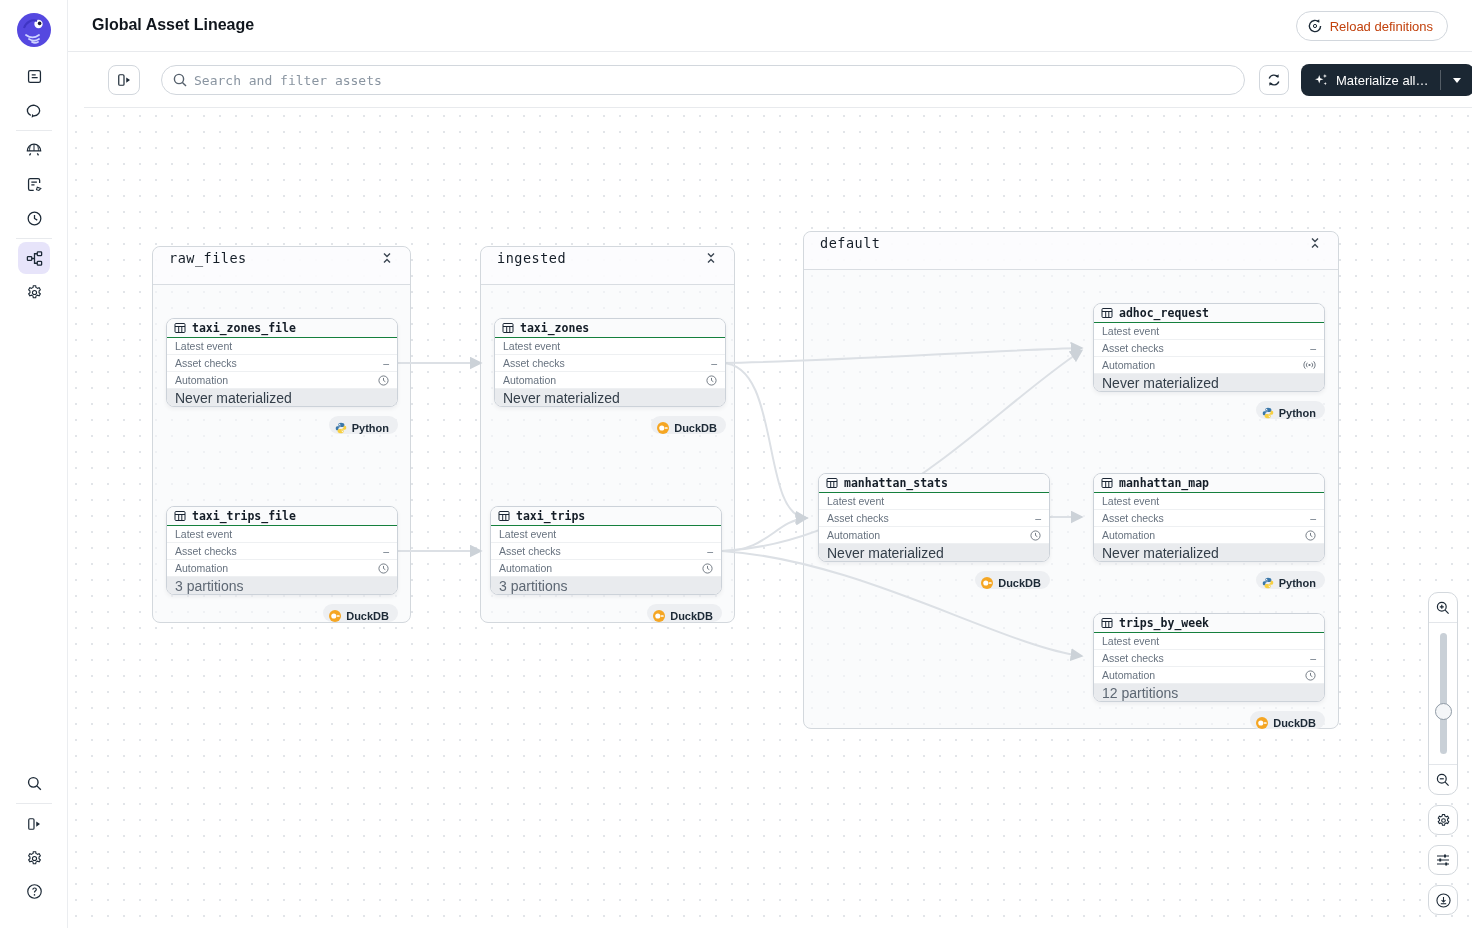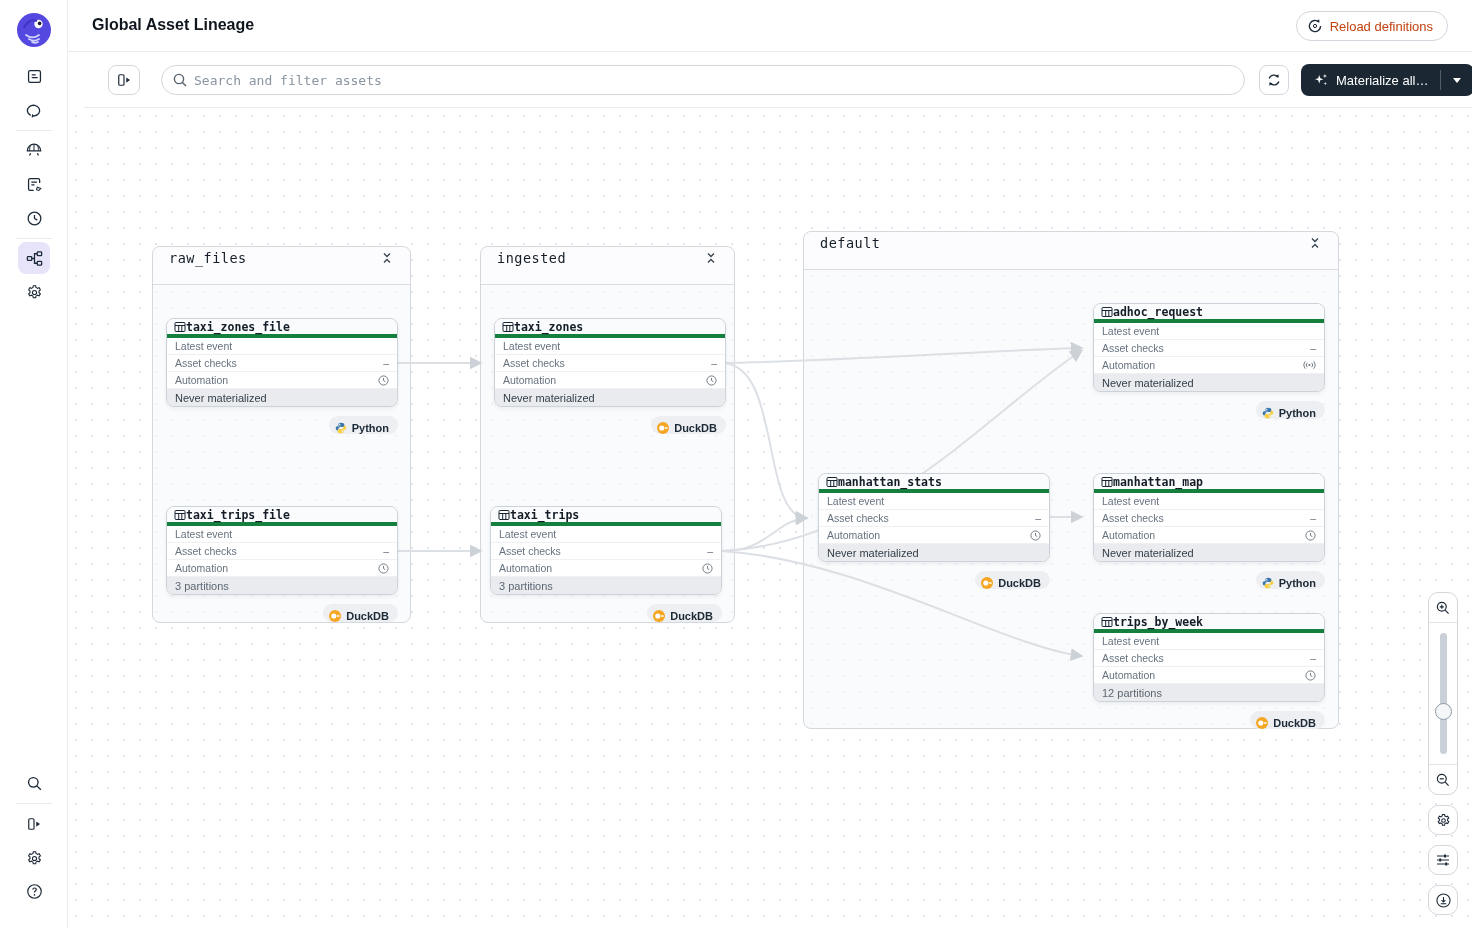--- a/index.html
+++ b/index.html
@@ -51,28 +51,28 @@
   .group-header { height:38px; border-bottom:1px solid #d9dde2; display:flex; align-items:center;
     justify-content:space-between; padding:0 14px 16px 16px; background:rgba(252,253,254,.8); border-radius:8px 8px 0 0; }
   .group-title { font-family:"DejaVu Sans Mono", monospace; font-size:13.5px; color:#141d27; letter-spacing:.5px; }
   .collapse-btn { width:18px; height:18px; display:flex; align-items:center; justify-content:center; cursor:pointer; }
 
   .edges { position:absolute; left:0; top:0; z-index:3; pointer-events:none; }
 
   .asset { position:absolute; width:232px; z-index:4; }
   .card { background:#fff; border:1px solid #ccd2d9; border-radius:8px; box-shadow:0 2px 4px rgba(16,22,26,.06);
     overflow:hidden; cursor:pointer; }
-  .card-header { display:flex; align-items:center; height:19px; padding:0 7px;
-    border-bottom:4px solid #15803d; background:#fafbfc; }
+  .card-header { display:flex; align-items:center; gap:6px; height:19px; padding:0 7px;
+    border-bottom:1px solid #15803d; background:#fafbfc; }
   .asset-name { font-family:"DejaVu Sans Mono", monospace; font-weight:bold; font-size:11.5px; color:#141d27; }
   .card-row { display:flex; align-items:center; justify-content:space-between; height:17px; padding:0 8px;
     border-bottom:1px solid #eef0f2; font-size:10.5px; color:#67727f; }
   .card-row:last-of-type { border-bottom:none; }
   .card-footer { height:17px; background:#e9ebee; display:flex; align-items:center; padding:0 8px;
-    font-size:11px; color:#333e49; }
+    font-size:14px; color:#333e49; }
   .card-footer.muted { color:#5d6773; }
   .badge-row { display:flex; justify-content:flex-end; margin-top:9px; }
   .badge { display:flex; align-items:flex-end; gap:5px; height:18px; padding:0 9px 0 6px; background:#edeff2;
     border-radius:9px; font-size:11px; font-weight:bold; color:#1c2936; cursor:pointer; }
 
   
   .ctl { position:absolute; width:30px; background:#fff; border:1px solid #d3d8dd; border-radius:10px; z-index:10; }
   .ctl-btn { width:100%; height:30px; display:flex; align-items:center; justify-content:center; cursor:pointer; color:#1c2936; }
   .zoomer { left:1428px; top:592px; height:203px; }
   .zoomer .top { border-bottom:1px solid #e3e6ea; }

